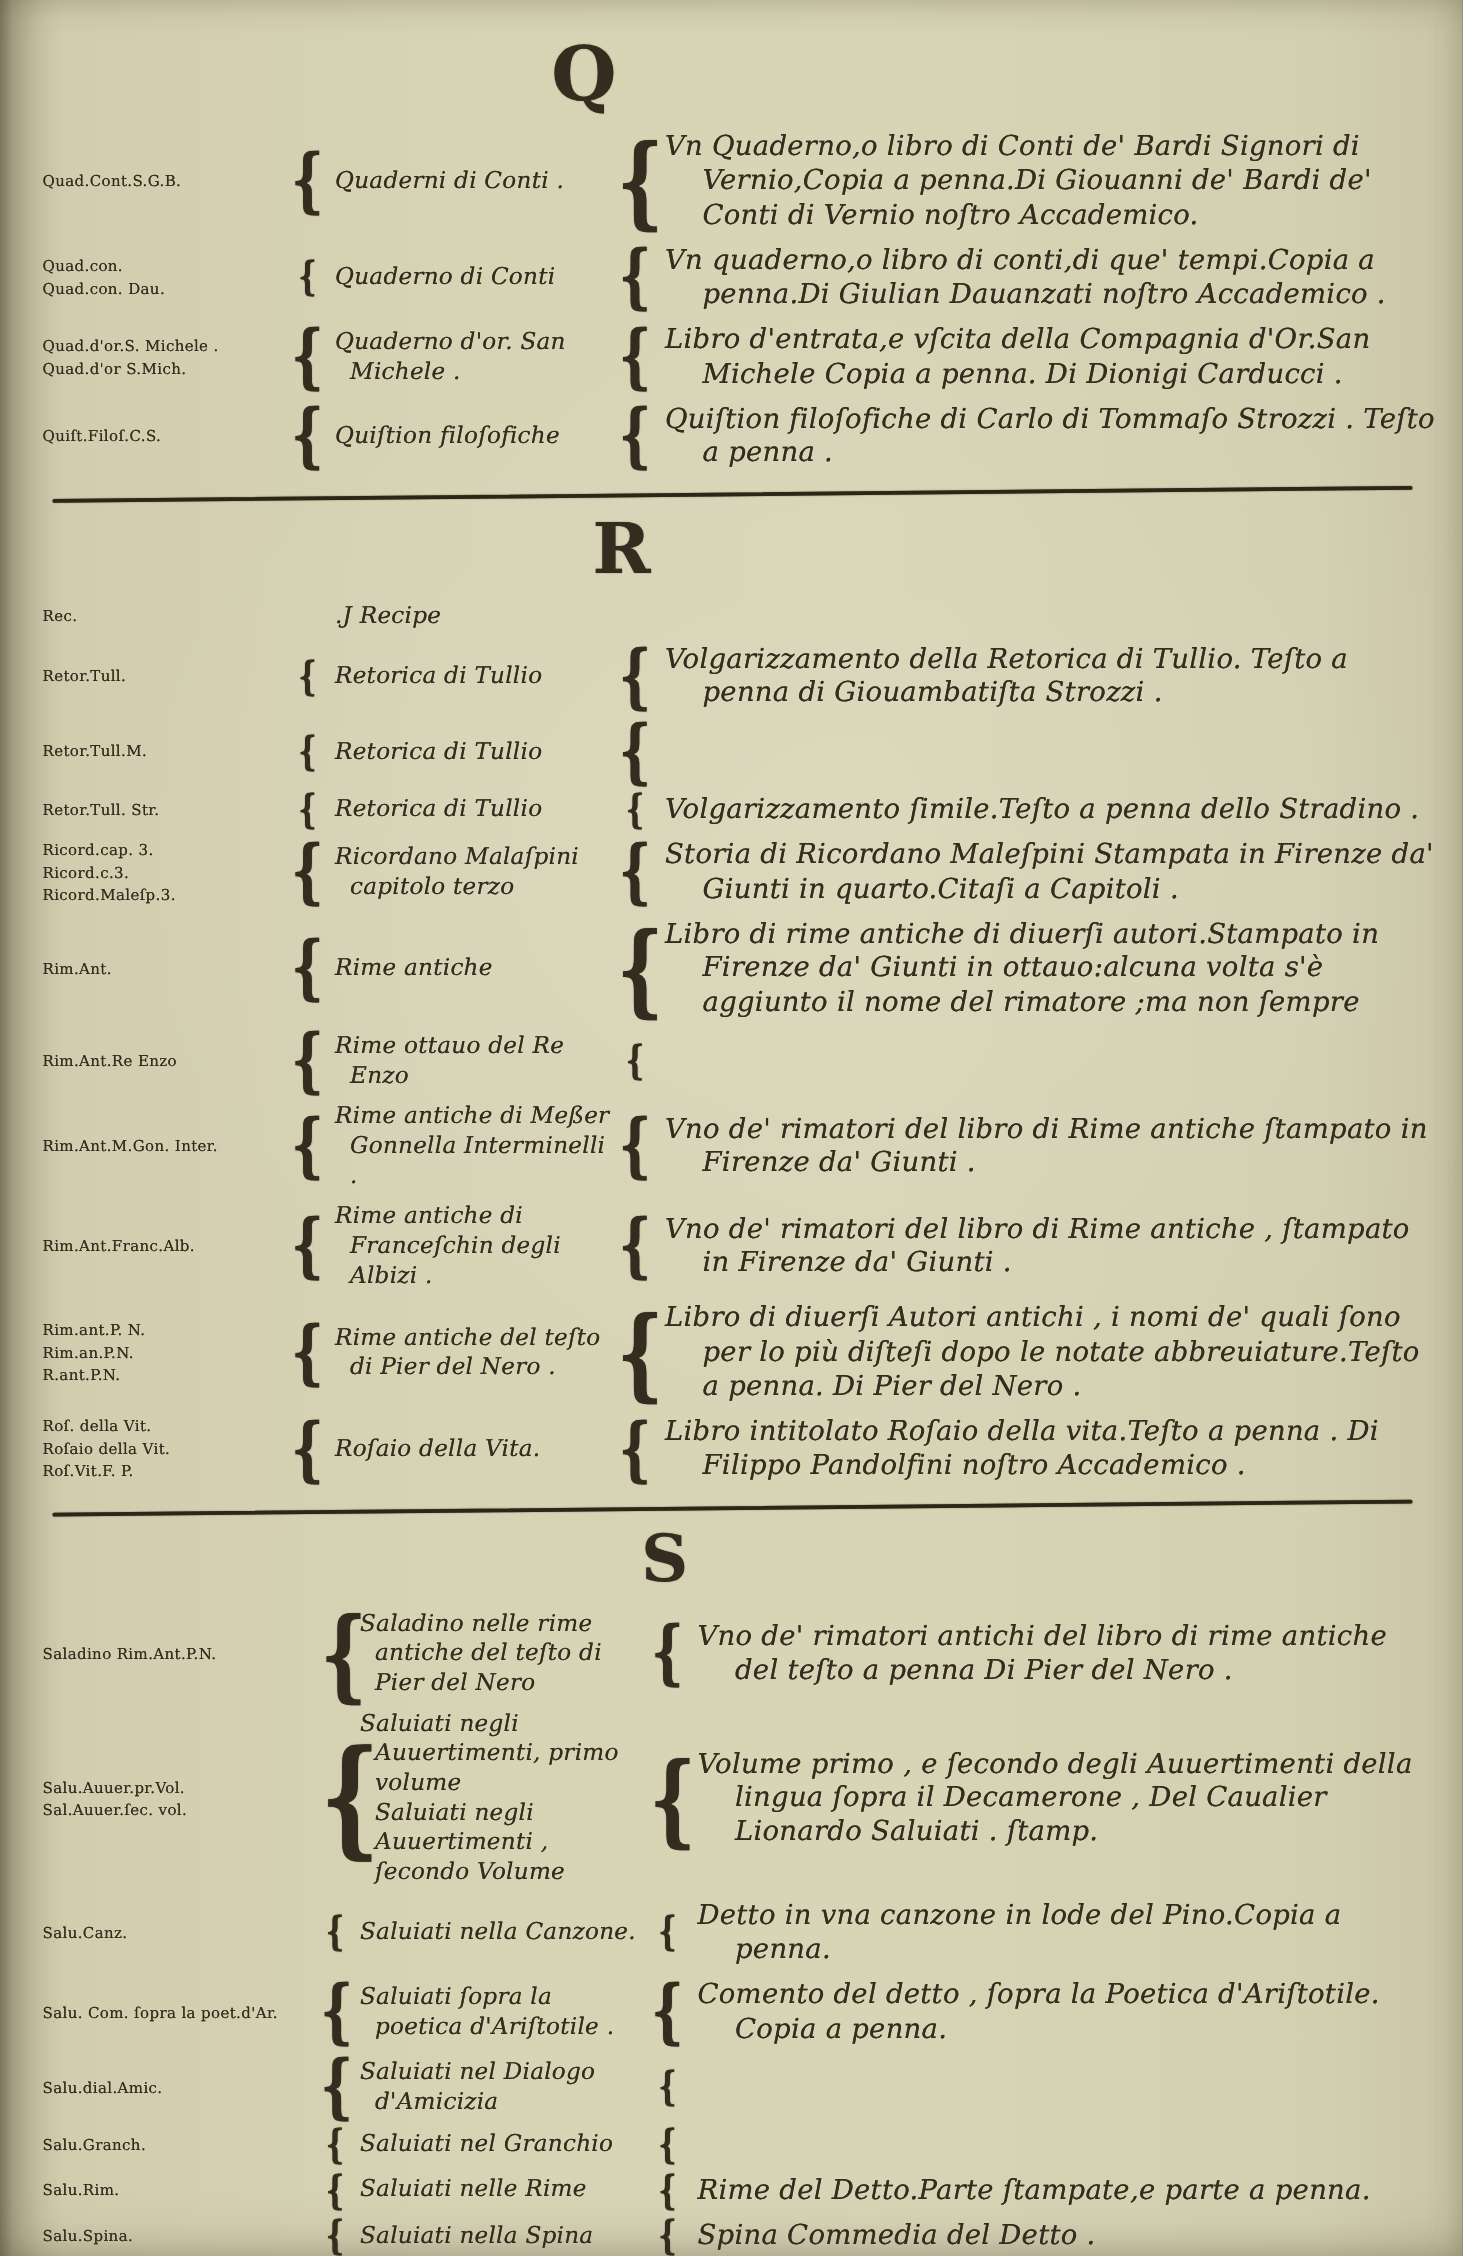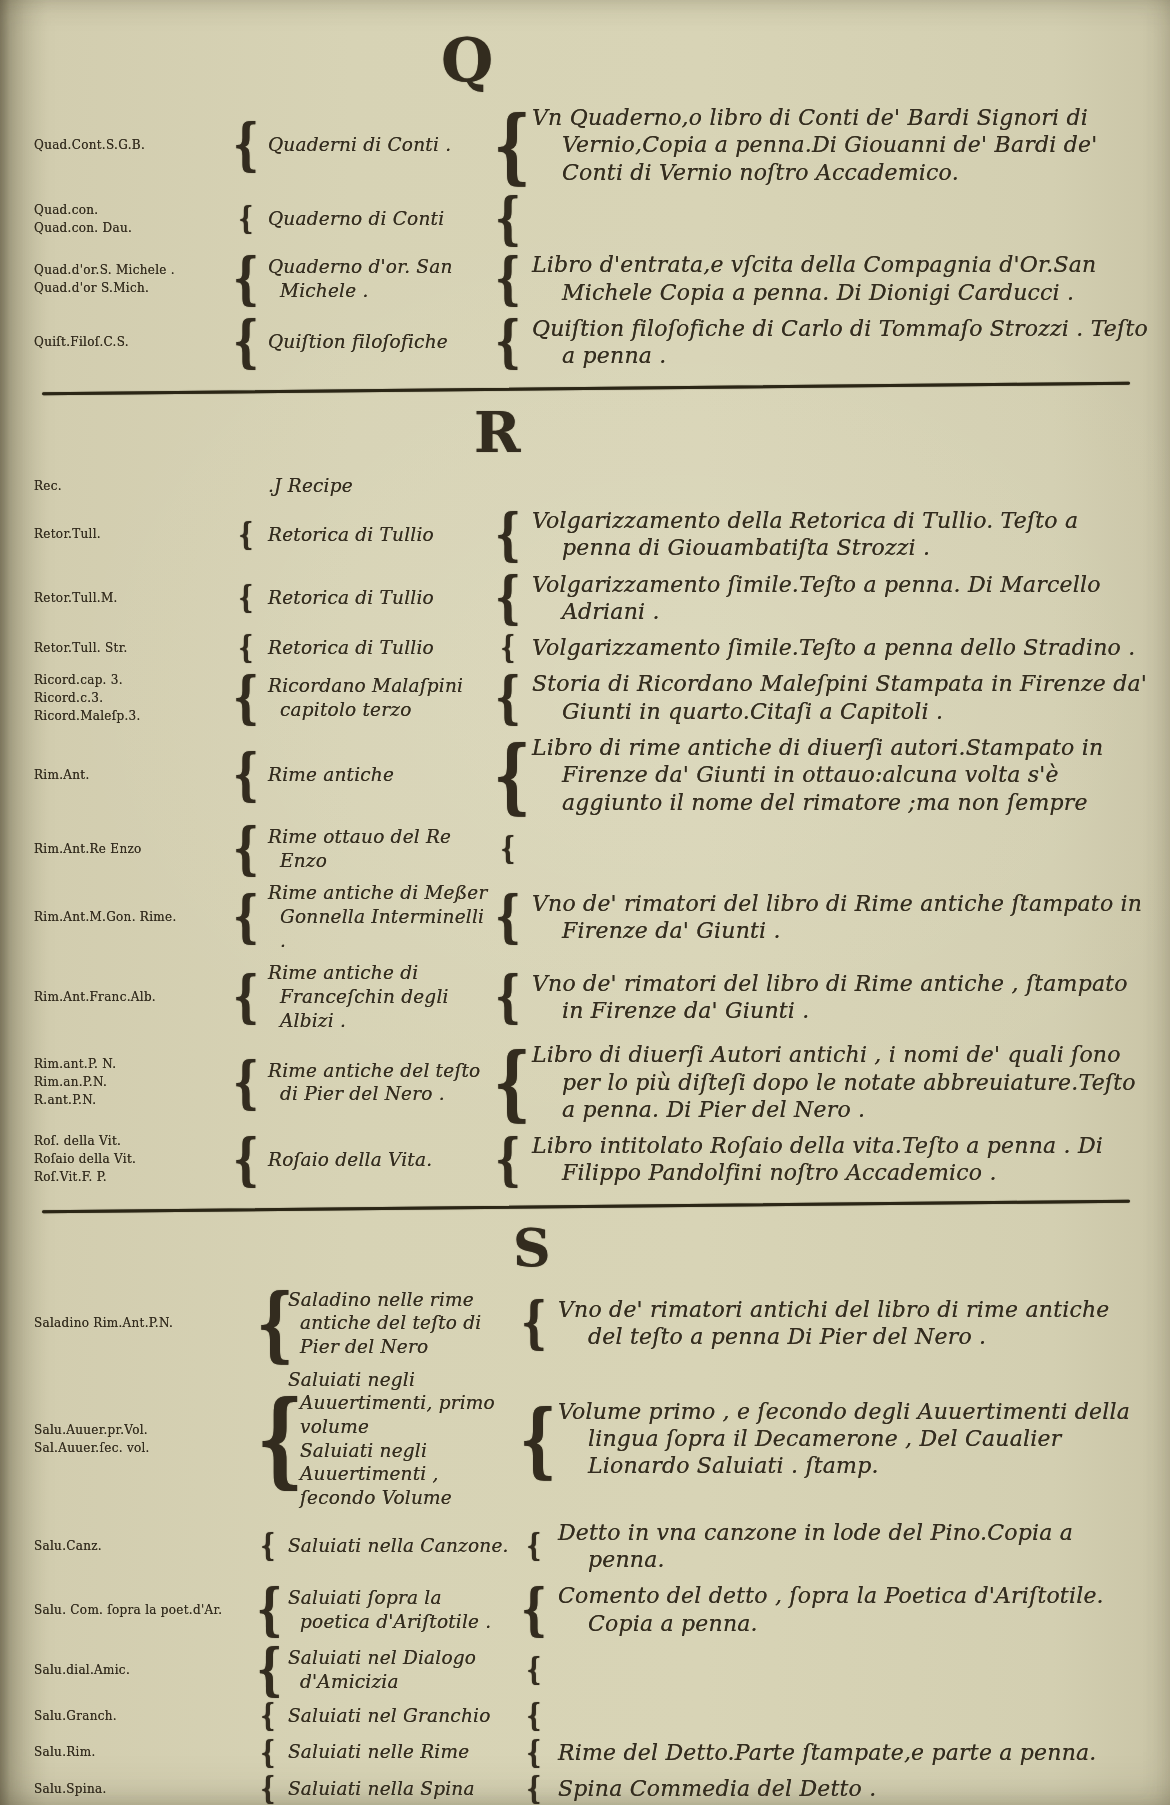--- a/index.html
+++ b/index.html
@@ -89,20 +89,21 @@
         <div class="brace db">{</div>
         <div class="desc">Vn Quaderno,o libro di Conti de' Bardi Signori di Vernio,Copia a penna.Di Giouanni de' Bardi de' Conti di Vernio noſtro Accademico.</div>
       </div>
 
       <div class="row t1 d2">
         <div class="abbr">Quad.con.
 Quad.con. Dau.</div>
         <div class="brace tb">{</div>
         <div class="title">Quaderno di Conti</div>
         <div class="brace db">{</div>
+        <div class="desc">Vn quaderno,o libro di conti,di que' tempi.Copia a penna.Di Giulian Dauanzati noſtro Accademico .</div>
       </div>
 
       <div class="row t2 d2">
         <div class="abbr">Quad.d'or.S. Michele .
 Quad.d'or S.Mich.</div>
         <div class="brace tb">{</div>
         <div class="title">Quaderno d'or. San Michele .</div>
         <div class="brace db">{</div>
         <div class="desc">Libro d'entrata,e vſcita della Compagnia d'Or.San Michele Copia a penna. Di Dionigi Carducci .</div>
       </div>
@@ -135,21 +136,20 @@
         <div class="title">Retorica di Tullio</div>
         <div class="brace db">{</div>
         <div class="desc">Volgarizzamento della Retorica di Tullio. Teſto a penna di Giouambatiſta Strozzi .</div>
       </div>
 
       <div class="row t1 d2">
         <div class="abbr">Retor.Tull.M.</div>
         <div class="brace tb">{</div>
         <div class="title">Retorica di Tullio</div>
         <div class="brace db">{</div>
-        <div class="desc">Volgarizzamento ſimile.Teſto a penna. Di Marcello Adriani .</div>
       </div>
 
       <div class="row t1 d1">
         <div class="abbr">Retor.Tull. Str.</div>
         <div class="brace tb">{</div>
         <div class="title">Retorica di Tullio</div>
         <div class="brace db">{</div>
         <div class="desc">Volgarizzamento ſimile.Teſto a penna dello Stradino .</div>
       </div>
 
@@ -172,21 +172,21 @@
       </div>
 
       <div class="row t2 d1">
         <div class="abbr">Rim.Ant.Re Enzo</div>
         <div class="brace tb">{</div>
         <div class="title">Rime ottauo del Re Enzo</div>
         <div class="brace db">{</div>
       </div>
 
       <div class="row t2 d2">
-        <div class="abbr">Rim.Ant.M.Gon. Rime.</div>
+        <div class="abbr">Rim.Ant.M.Gon. Inter.</div>
         <div class="brace tb">{</div>
         <div class="title">Rime antiche di Meßer Gonnella Interminelli .</div>
         <div class="brace db">{</div>
         <div class="desc">Vno de' rimatori del libro di Rime antiche ſtampato in Firenze da' Giunti .</div>
       </div>
 
       <div class="row t2 d2">
         <div class="abbr">Rim.Ant.Franc.Alb.</div>
         <div class="brace tb">{</div>
         <div class="title">Rime antiche di Franceſchin degli Albizi .</div>

